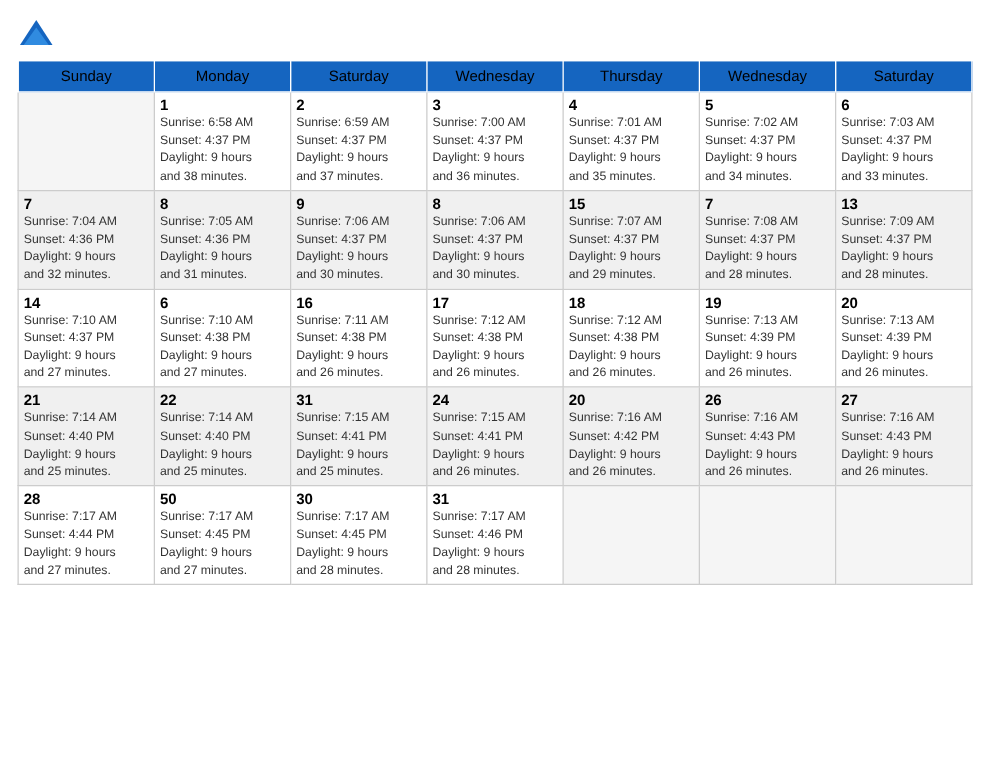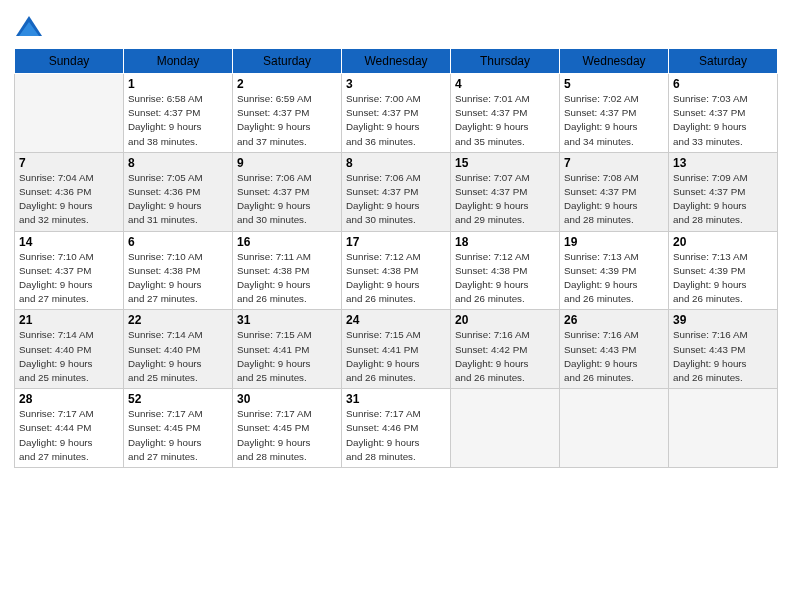--- a/index.html
+++ b/index.html
@@ -239,31 +239,31 @@
           </td>
           <td>
             <span class="day-num">20</span>
             <div class="cell-info">Sunrise: 7:16 AM<br>Sunset: 4:42 PM<br>Daylight: 9 hours<br>and 26 minutes.</div>
           </td>
           <td>
             <span class="day-num">26</span>
             <div class="cell-info">Sunrise: 7:16 AM<br>Sunset: 4:43 PM<br>Daylight: 9 hours<br>and 26 minutes.</div>
           </td>
           <td>
-            <span class="day-num">39</span>
+            <span class="day-num">27</span>
             <div class="cell-info">Sunrise: 7:16 AM<br>Sunset: 4:43 PM<br>Daylight: 9 hours<br>and 26 minutes.</div>
           </td>
         </tr>
         <tr>
           <td>
             <span class="day-num">28</span>
             <div class="cell-info">Sunrise: 7:17 AM<br>Sunset: 4:44 PM<br>Daylight: 9 hours<br>and 27 minutes.</div>
           </td>
           <td>
-            <span class="day-num">52</span>
+            <span class="day-num">50</span>
             <div class="cell-info">Sunrise: 7:17 AM<br>Sunset: 4:45 PM<br>Daylight: 9 hours<br>and 27 minutes.</div>
           </td>
           <td>
             <span class="day-num">30</span>
             <div class="cell-info">Sunrise: 7:17 AM<br>Sunset: 4:45 PM<br>Daylight: 9 hours<br>and 28 minutes.</div>
           </td>
           <td>
             <span class="day-num">31</span>
             <div class="cell-info">Sunrise: 7:17 AM<br>Sunset: 4:46 PM<br>Daylight: 9 hours<br>and 28 minutes.</div>
           </td>

